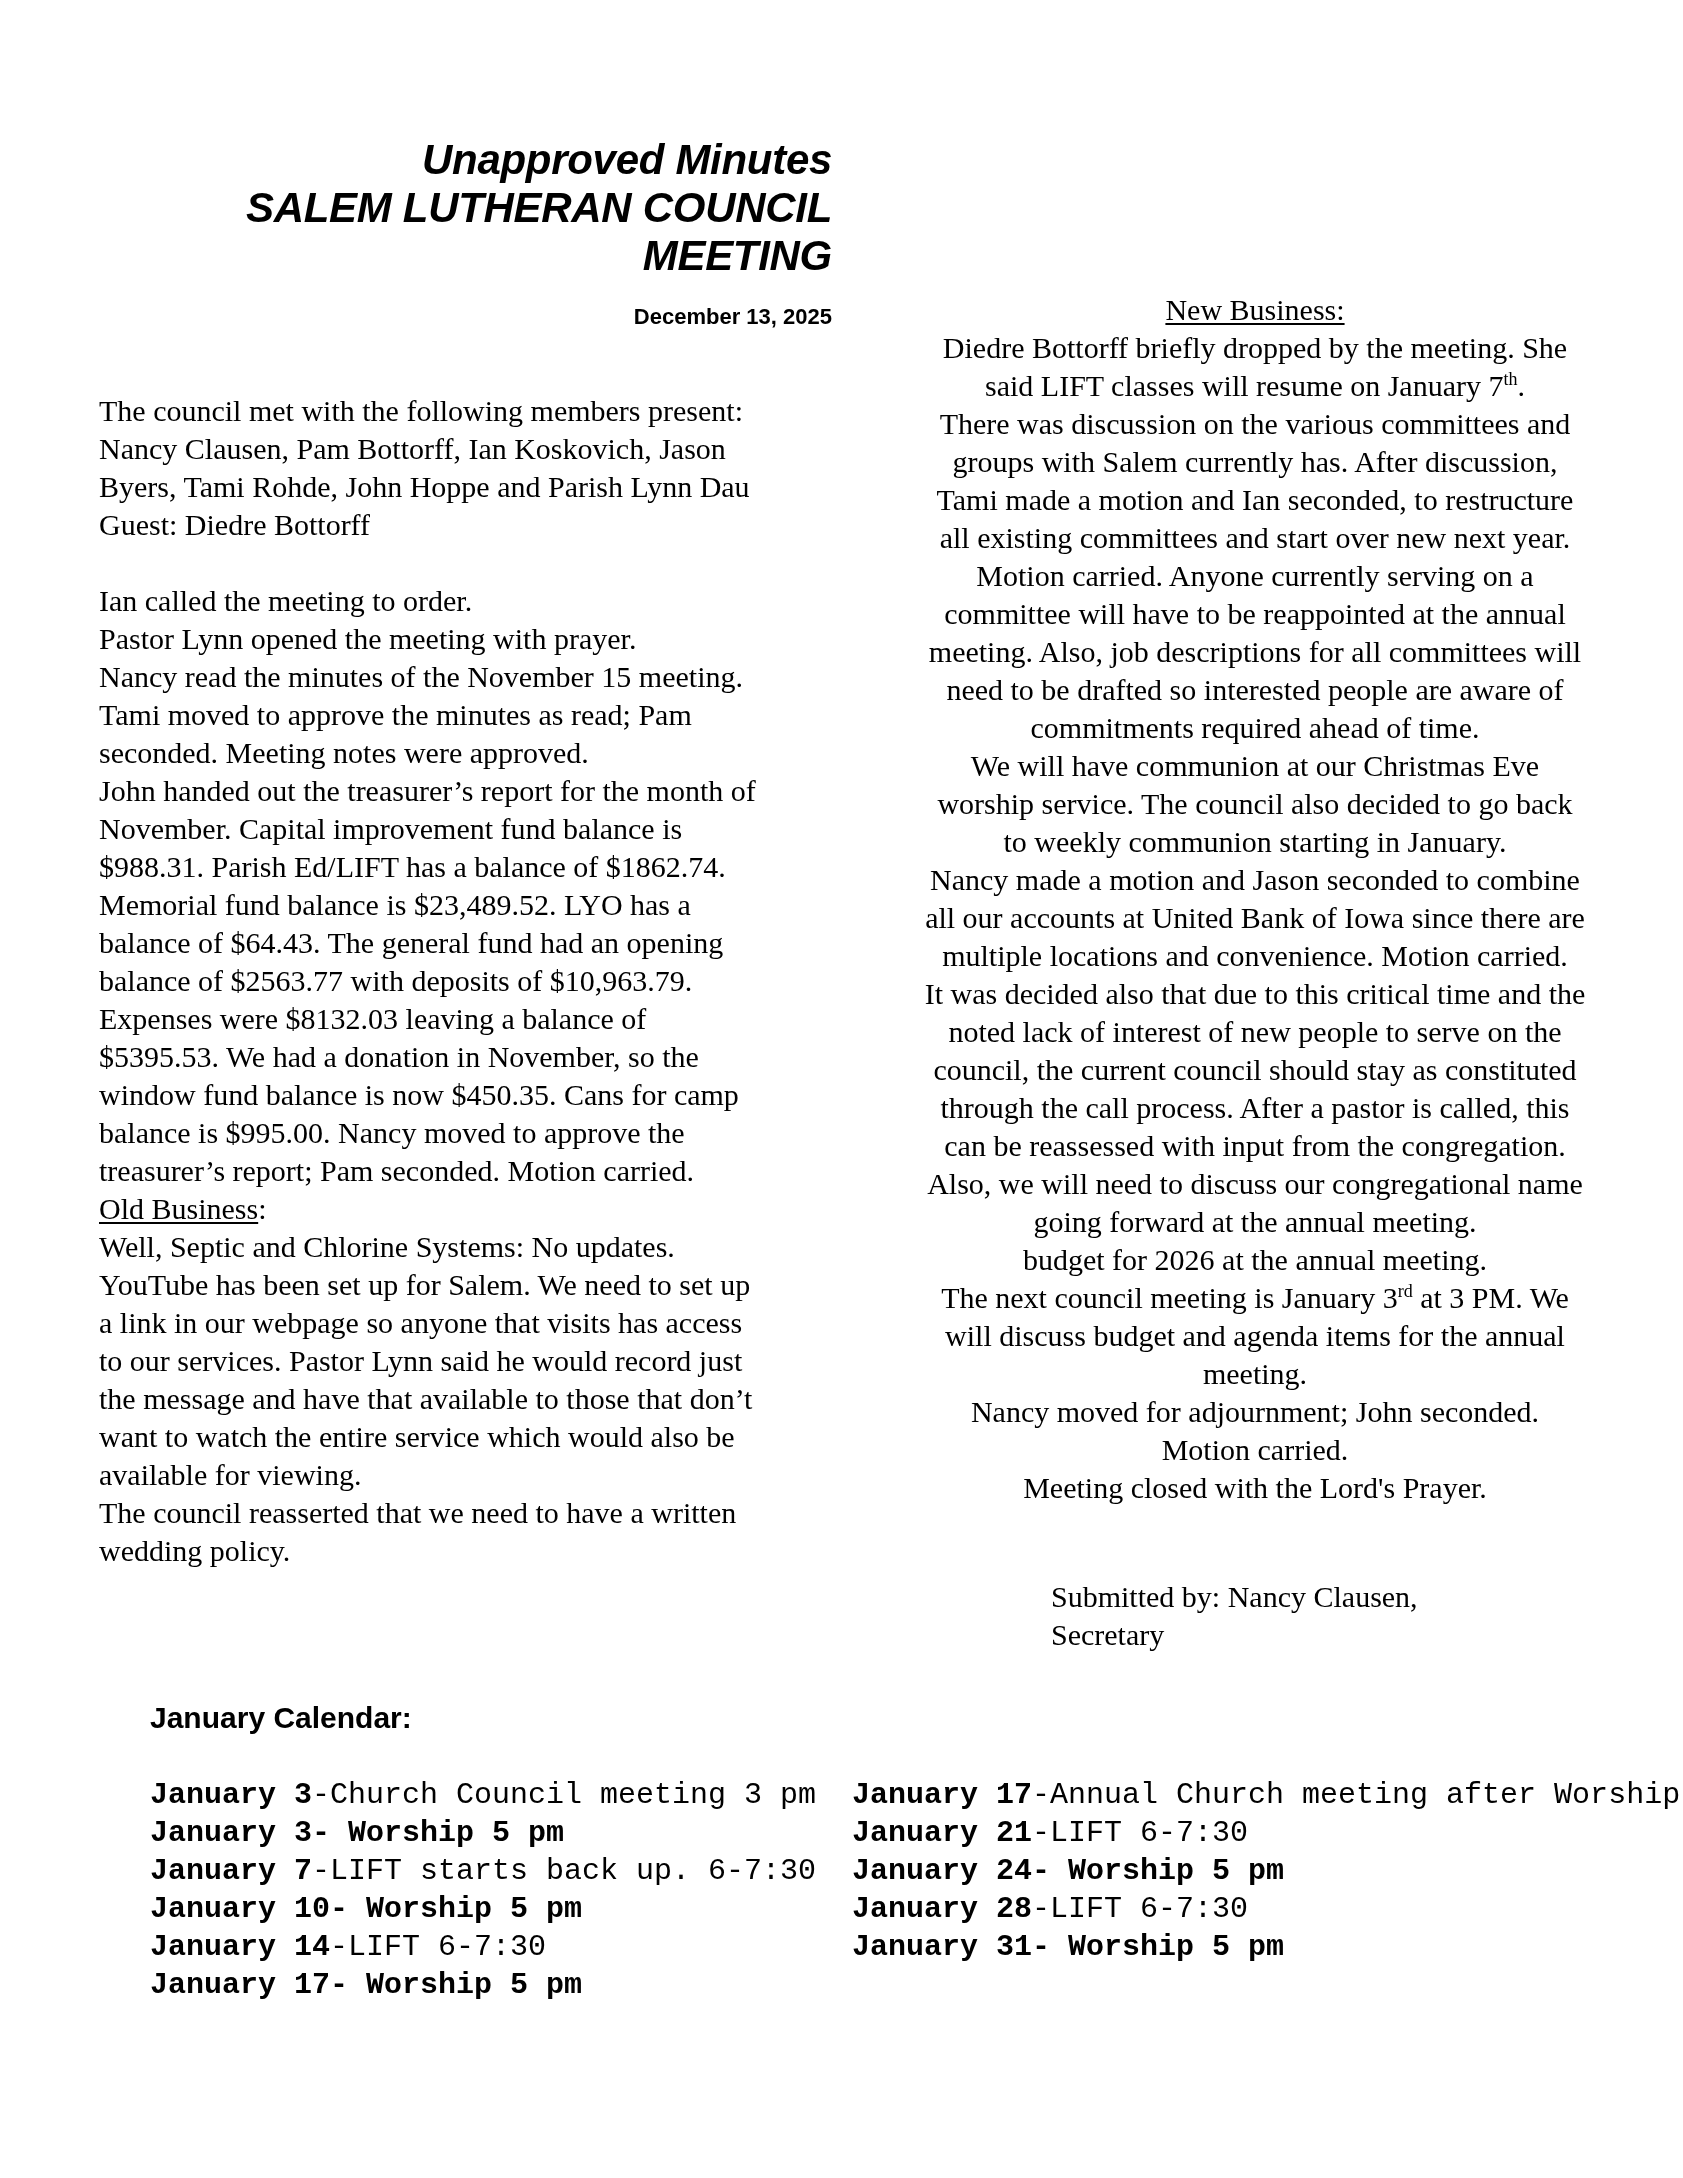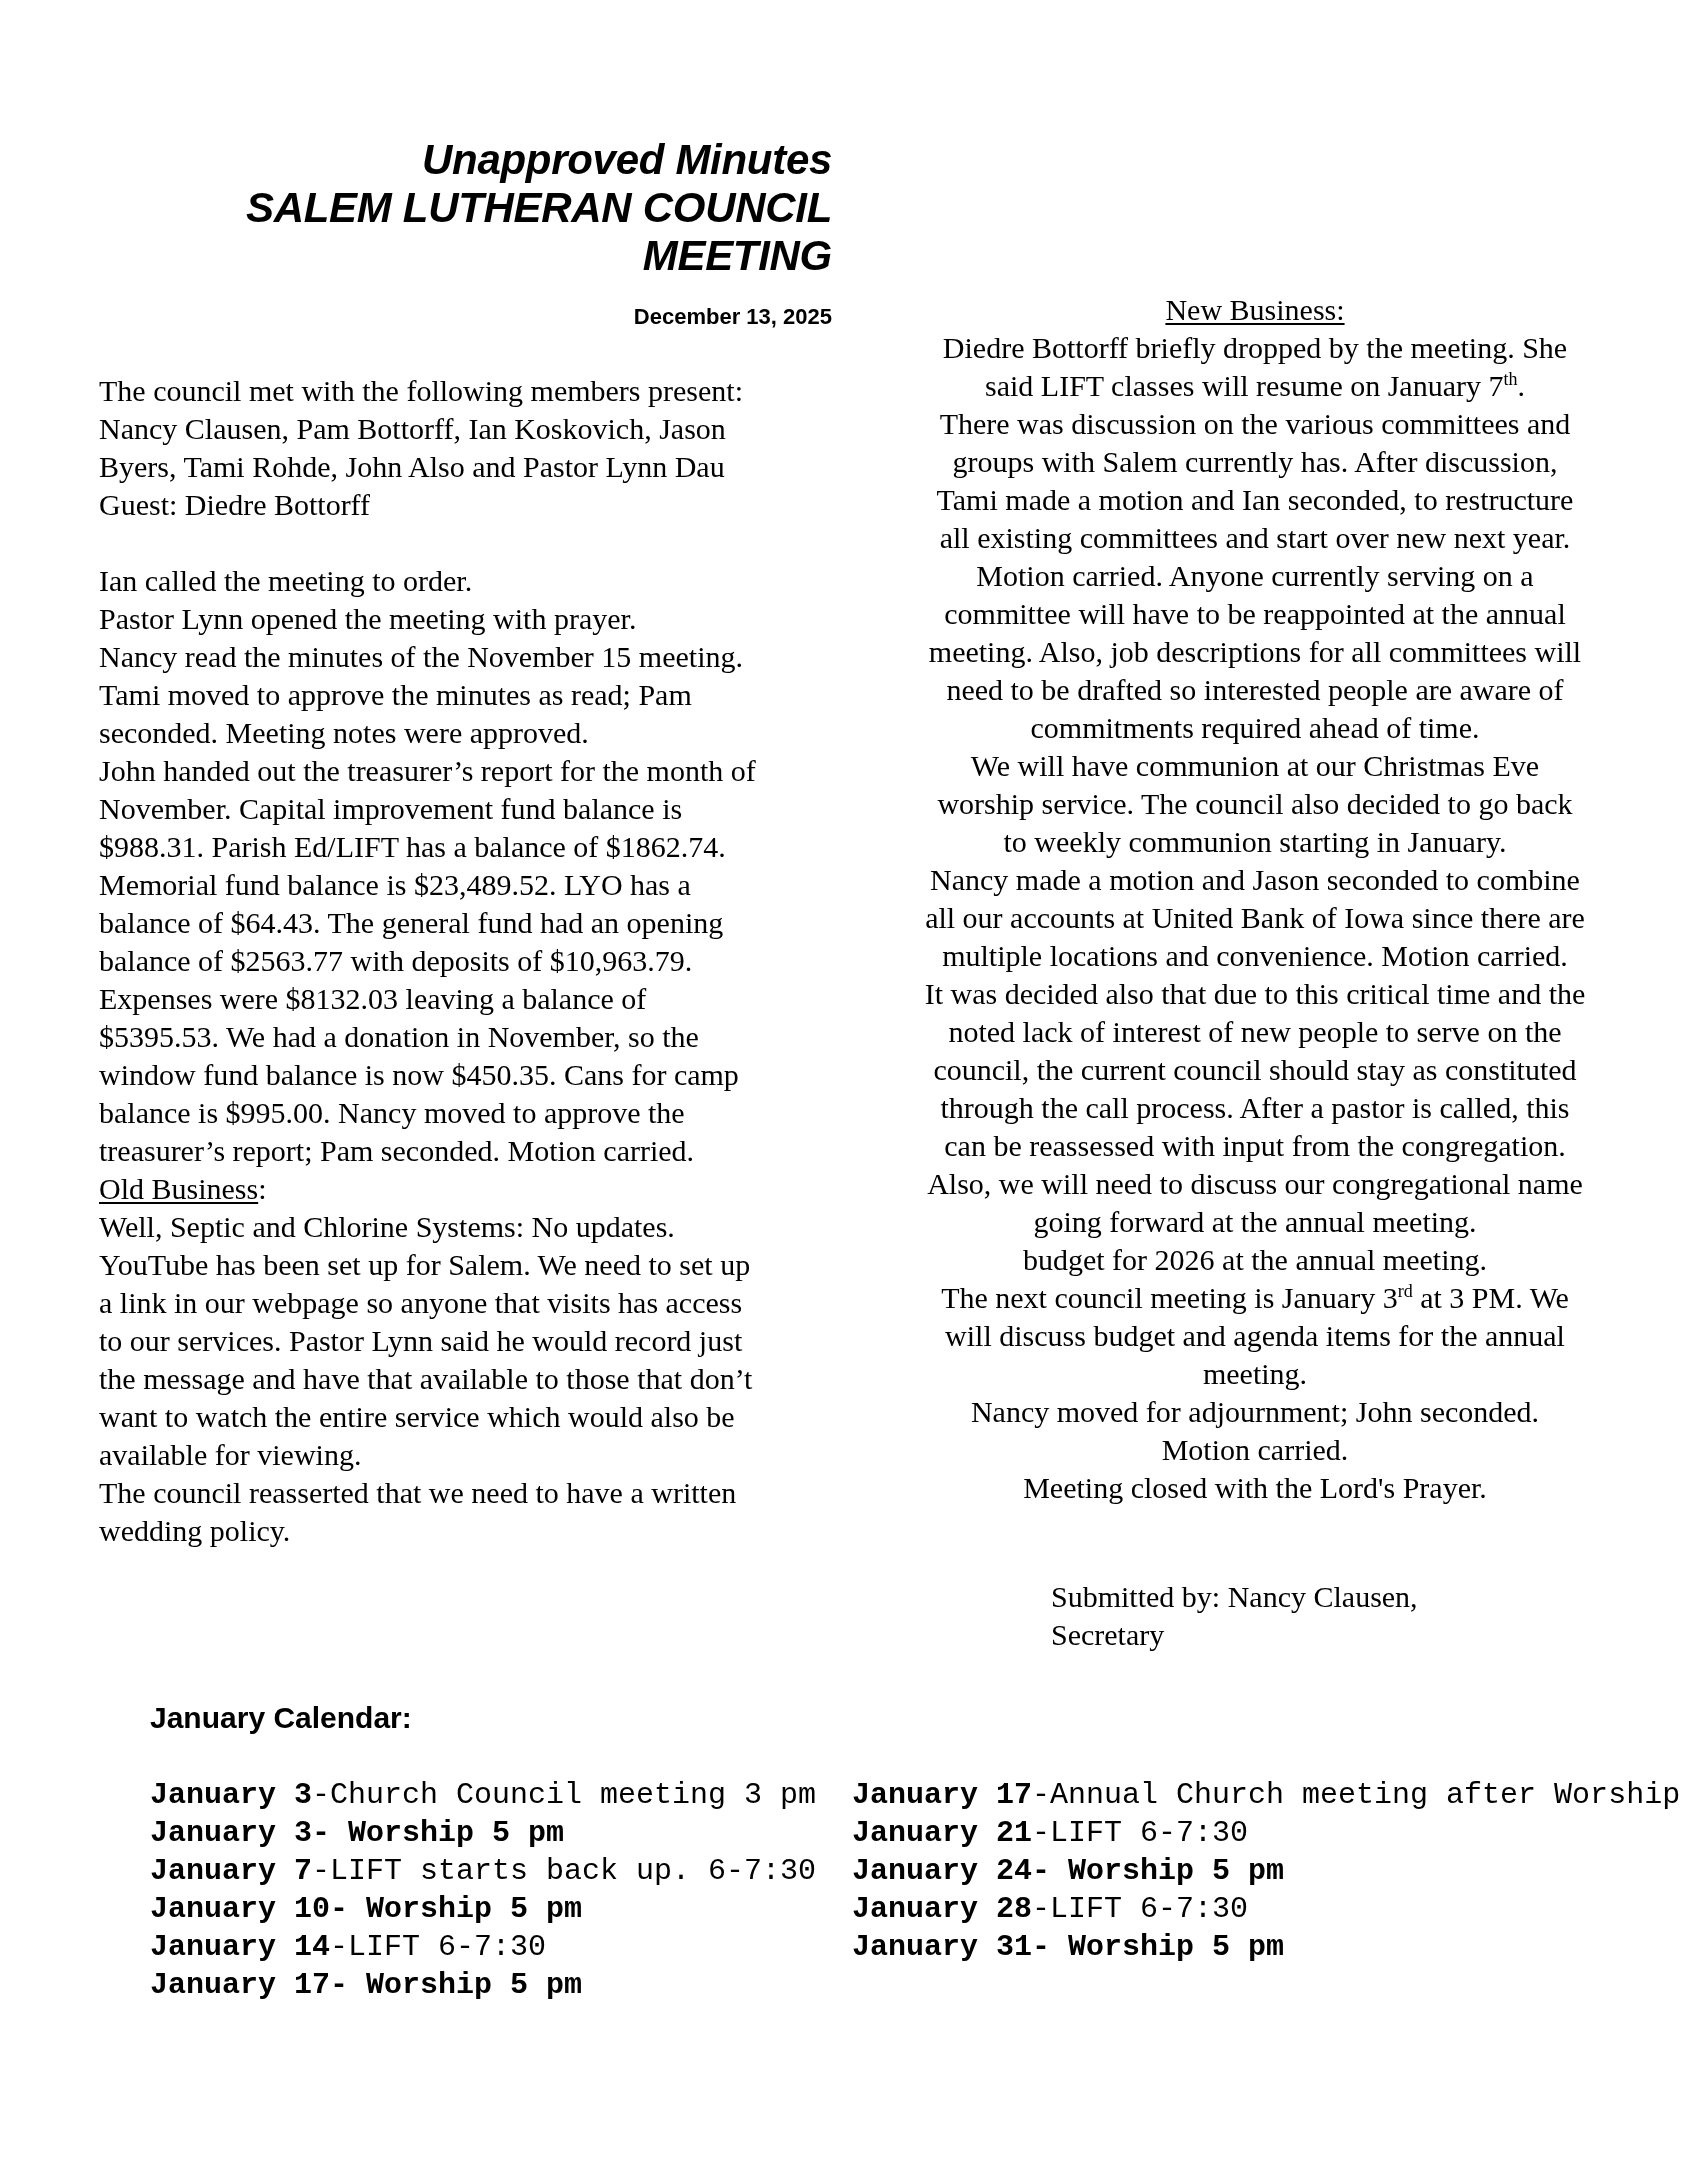--- a/index.html
+++ b/index.html
@@ -7,21 +7,21 @@
     .page { position: absolute; left: 0; top: 0; width: 1683px; height: 2178px; background: #fff; }
 
     .title-block { position: absolute; left: 99px; top: 136px; width: 733px; text-align: right;
       font-family: "Liberation Sans", sans-serif; font-weight: bold; font-style: italic; }
     .title-line { font-size: 42px; line-height: 48px; letter-spacing: -0.3px; }
     .meeting-date { font-family: Liberation Sans, sans-serif; font-style: normal; font-weight: bold;
       font-size: 22px; line-height: 34px; margin-top: 20px; }
 
     .col { position: absolute; font-family: "Liberation Serif", serif; font-size: 30px;
       line-height: 38px; }
-    .col-left { left: 99px; top: 372px; width: 743px; }
+    .col-left { left: 99px; top: 392px; width: 743px; }
     .col-right { left: 879px; top: 291px; width: 752px; text-align: center; }
     .col p { margin: 0; }
     .gap { height: 38px; }
     .section-heading { text-decoration: underline; text-underline-offset: 3px; text-decoration-thickness: 2px; }
     sup { font-size: 18px; line-height: 0; vertical-align: 11px; }
 
     .signature { position: absolute; left: 1051px; top: 1578px; font-family: "Liberation Serif", serif;
       font-size: 30px; line-height: 38px; }
 
     .calendar-title { position: absolute; left: 150px; top: 1699px; font-family: Liberation Sans, sans-serif;
@@ -43,21 +43,21 @@
     <div class="title-line">Unapproved Minutes</div>
     <div class="title-line">SALEM LUTHERAN COUNCIL</div>
     <div class="title-line">MEETING</div>
     <div class="meeting-date">December 13, 2025</div>
   </div>
 
   <div class="col col-left">
     <div>
       <p>The council met with the following members present:</p>
       <p>Nancy Clausen, Pam Bottorff, Ian Koskovich, Jason</p>
-      <p>Byers, Tami Rohde, John Also and Pastor Lynn Dau</p>
+      <p>Byers, Tami Rohde, John Hoppe and Parish Lynn Dau</p>
       <p>Guest: Diedre Bottorff</p>
     </div>
     <div class="gap"></div>
     <div>
       <p>Ian called the meeting to order.</p>
       <p>Pastor Lynn opened the meeting with prayer.</p>
       <p>Nancy read the minutes of the November 15 meeting.</p>
       <p>Tami moved to approve the minutes as read; Pam</p>
       <p>seconded. Meeting notes were approved.</p>
     </div>

